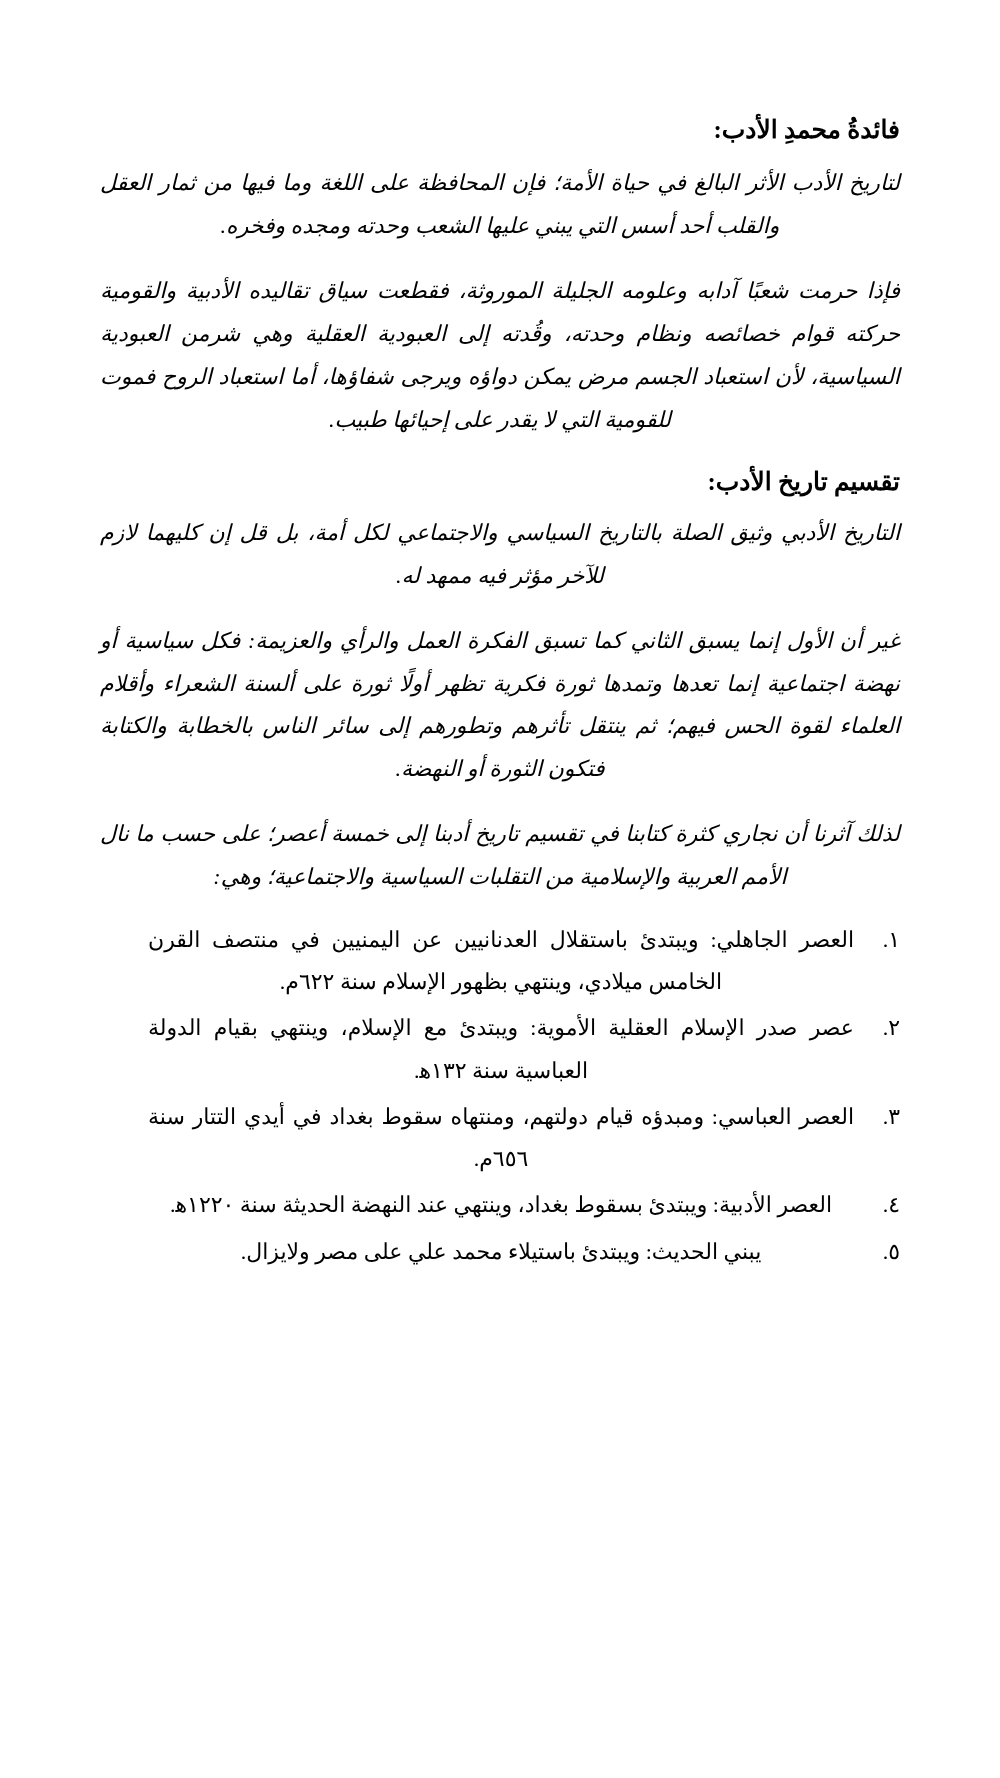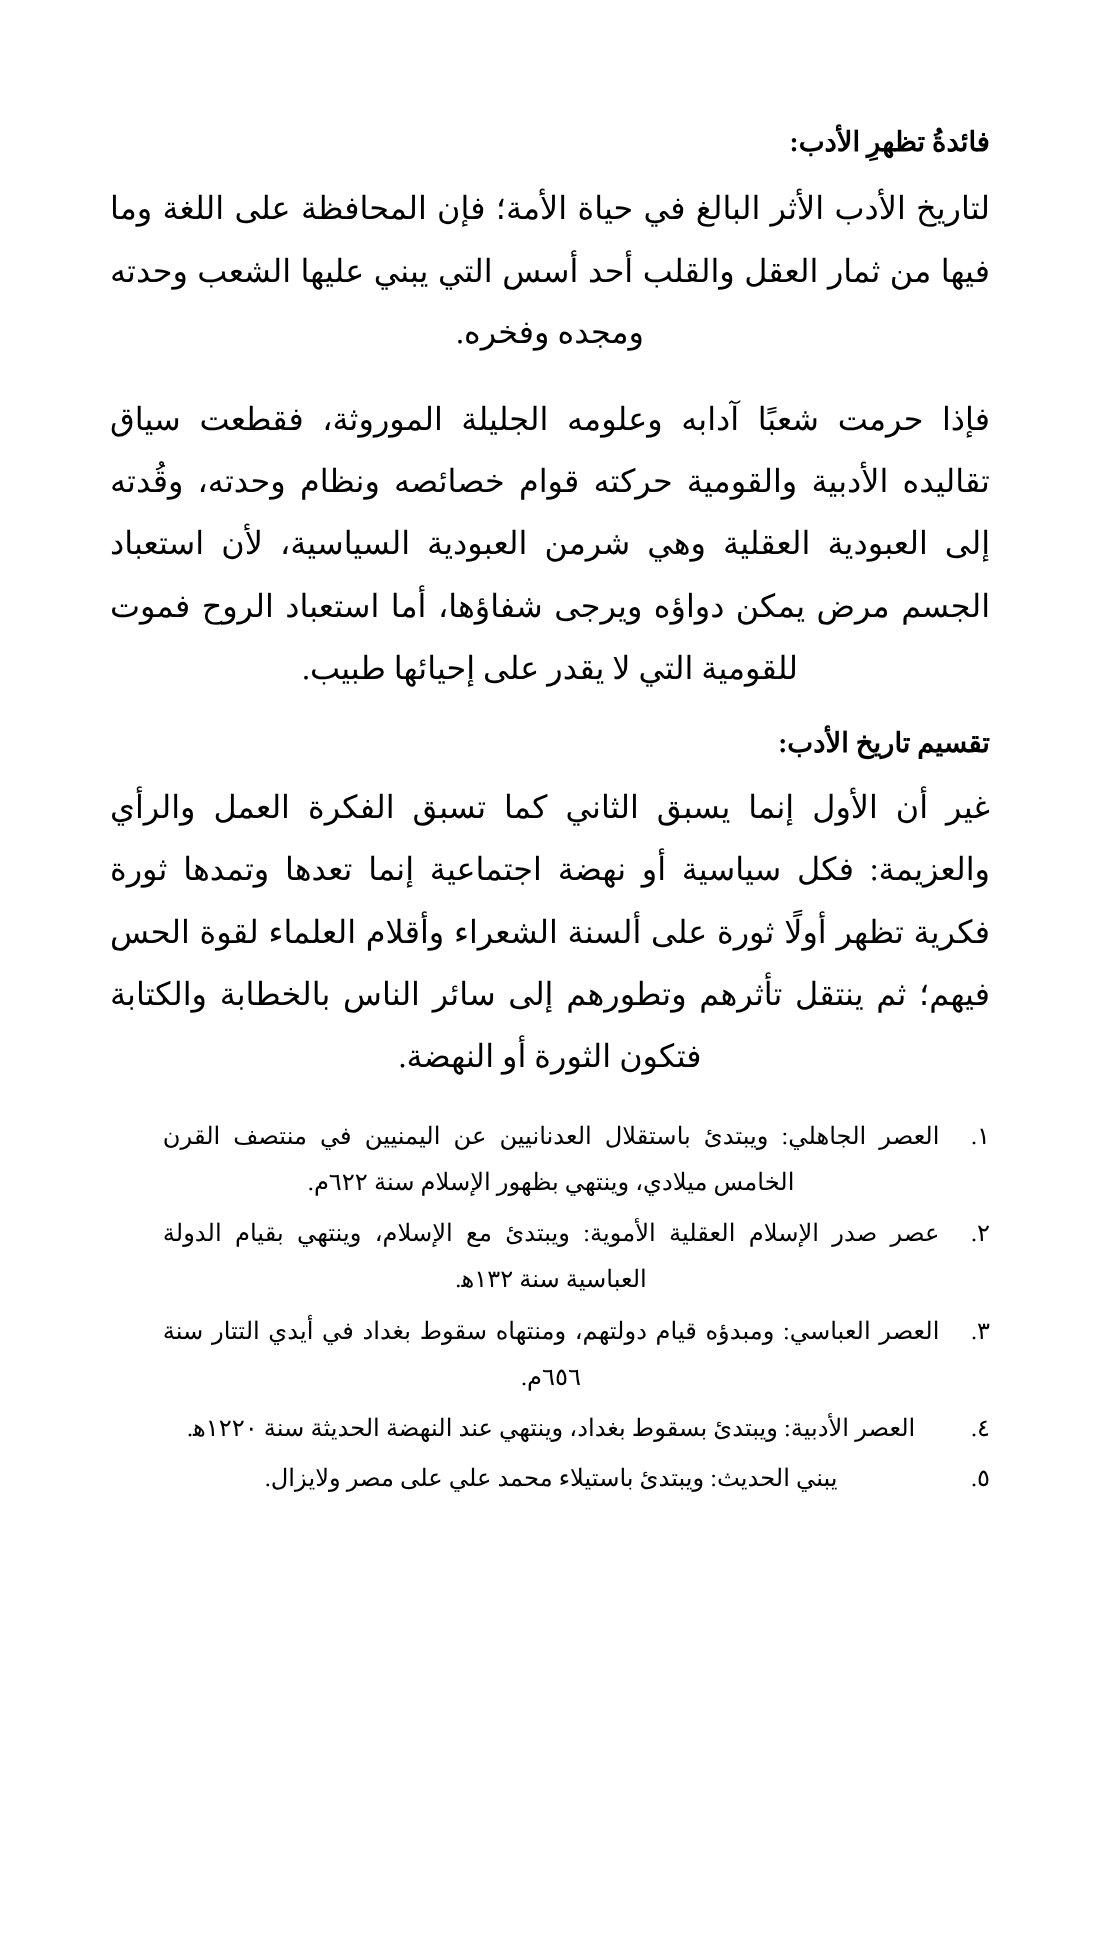--- a/index.html
+++ b/index.html
@@ -29,26 +29,27 @@
     text-align: right;
     margin: 0 0 14px 0;
     line-height: 1.45;
     letter-spacing: 0;
   }
   .doc-heading.second {
     margin-top: 21px;
     margin-bottom: 12px;
   }
   .doc-paragraph {
-    font-size: 29px;
+    font-size: 22px;
     line-height: 1.95;
     text-align: justify;
     text-align-last: center;
     margin: 0 0 22px 0;
     text-justify: inter-word;
+    font-style: italic;
   }
   .doc-paragraph.tight {
     margin-bottom: 20px;
   }
   .list-block {
     margin: 4px 0 0 0;
     padding: 0;
     list-style: none;
   }
   .list-item {
@@ -72,31 +73,33 @@
     text-align: justify;
     text-align-last: center;
     margin-left: 48px;
   }
 </style>
 </head>
 <body>
 
 <div class="page">
 
-  <h2 class="doc-heading">فائدةُ تظهرِ الأدب:</h2>
+  <h2 class="doc-heading">فائدةُ محمدِ الأدب:</h2>
 
   <p class="doc-paragraph">لتاريخ الأدب الأثر البالغ في حياة الأمة؛ فإن المحافظة على اللغة وما فيها من ثمار العقل والقلب أحد أسس التي يبني عليها الشعب وحدته ومجده وفخره.</p>
 
   <p class="doc-paragraph">فإذا حرمت شعبًا آدابه وعلومه الجليلة الموروثة، فقطعت سياق تقاليده الأدبية والقومية حركته قوام خصائصه ونظام وحدته، وقُدته إلى العبودية العقلية وهي شرمن العبودية السياسية، لأن استعباد الجسم مرض يمكن دواؤه ويرجى شفاؤها، أما استعباد الروح فموت للقومية التي لا يقدر على إحيائها طبيب.</p>
 
   <h2 class="doc-heading second">تقسيم تاريخ الأدب:</h2>
 
+  <p class="doc-paragraph">التاريخ الأدبي وثيق الصلة بالتاريخ السياسي والاجتماعي لكل أمة، بل قل إن كليهما لازم للآخر مؤثر فيه ممهد له.</p>
 
   <p class="doc-paragraph">غير أن الأول إنما يسبق الثاني كما تسبق الفكرة العمل والرأي والعزيمة: فكل سياسية أو نهضة اجتماعية إنما تعدها وتمدها ثورة فكرية تظهر أولًا ثورة على ألسنة الشعراء وأقلام العلماء لقوة الحس فيهم؛ ثم ينتقل تأثرهم وتطورهم إلى سائر الناس بالخطابة والكتابة فتكون الثورة أو النهضة.</p>
 
+  <p class="doc-paragraph tight">لذلك آثرنا أن نجاري كثرة كتابنا في تقسيم تاريخ أدبنا إلى خمسة أعصر؛ على حسب ما نال الأمم العربية والإسلامية من التقلبات السياسية والاجتماعية؛ وهي:</p>
 
   <ol class="list-block">
     <li class="list-item">
       <span class="list-marker">١.</span>
       <span class="list-text">العصر الجاهلي: ويبتدئ باستقلال العدنانيين عن اليمنيين في منتصف القرن الخامس ميلادي، وينتهي بظهور الإسلام سنة ٦٢٢م.</span>
     </li>
     <li class="list-item">
       <span class="list-marker">٢.</span>
       <span class="list-text">عصر صدر الإسلام العقلية الأموية: ويبتدئ مع الإسلام، وينتهي بقيام الدولة العباسية سنة ١٣٢ﻫ.</span>
     </li>

